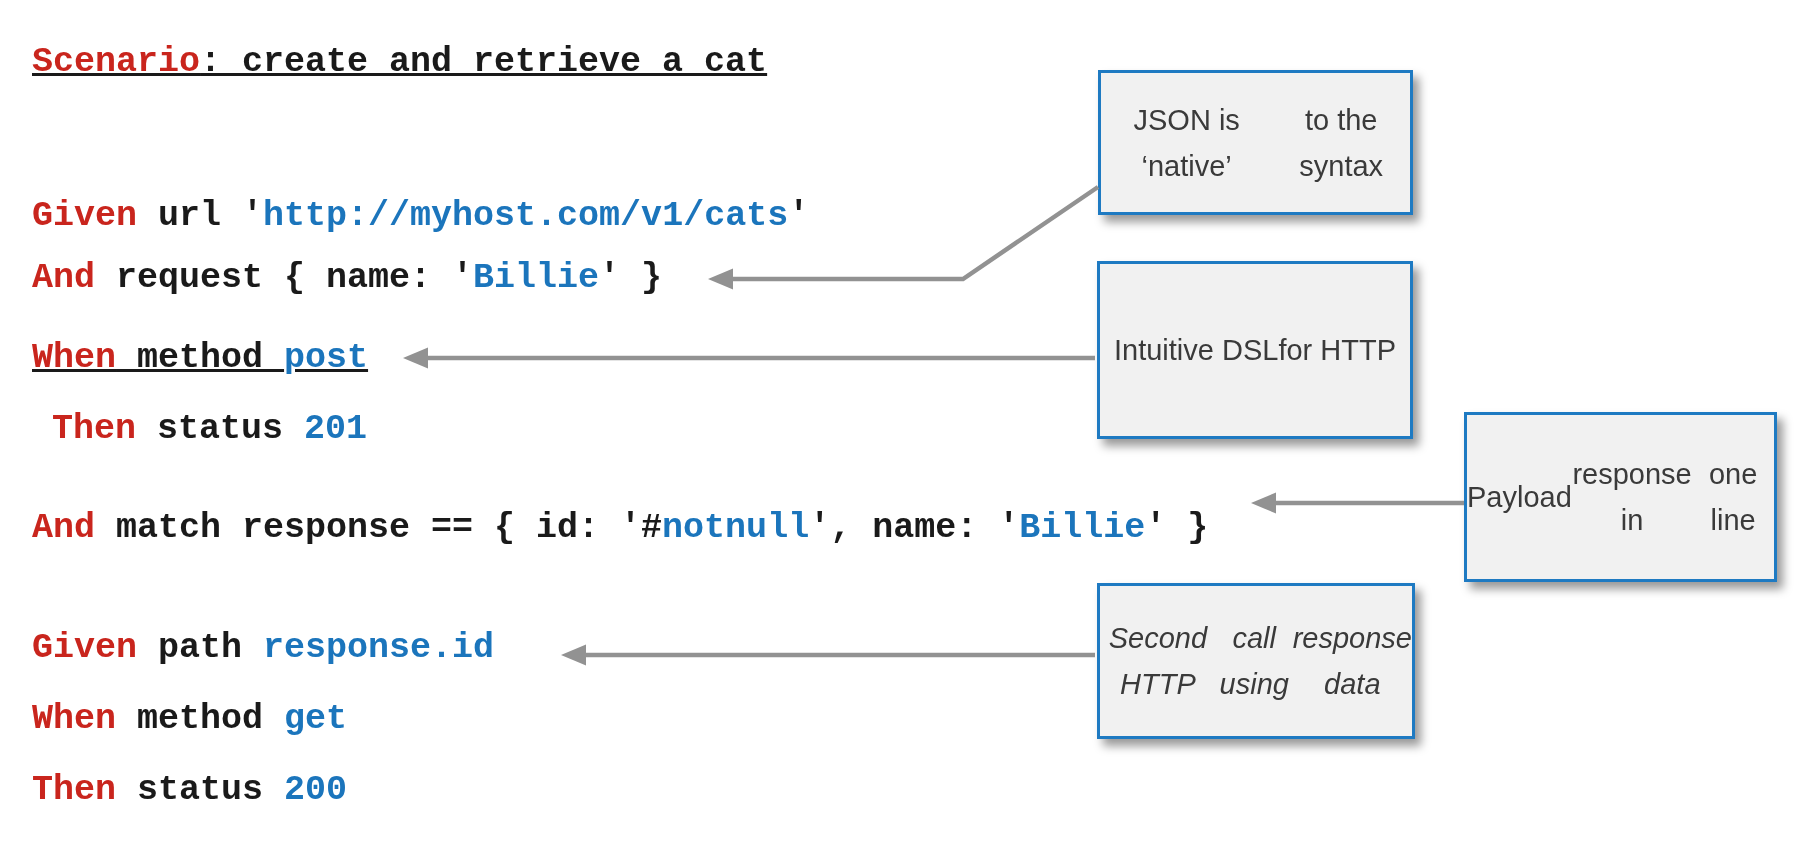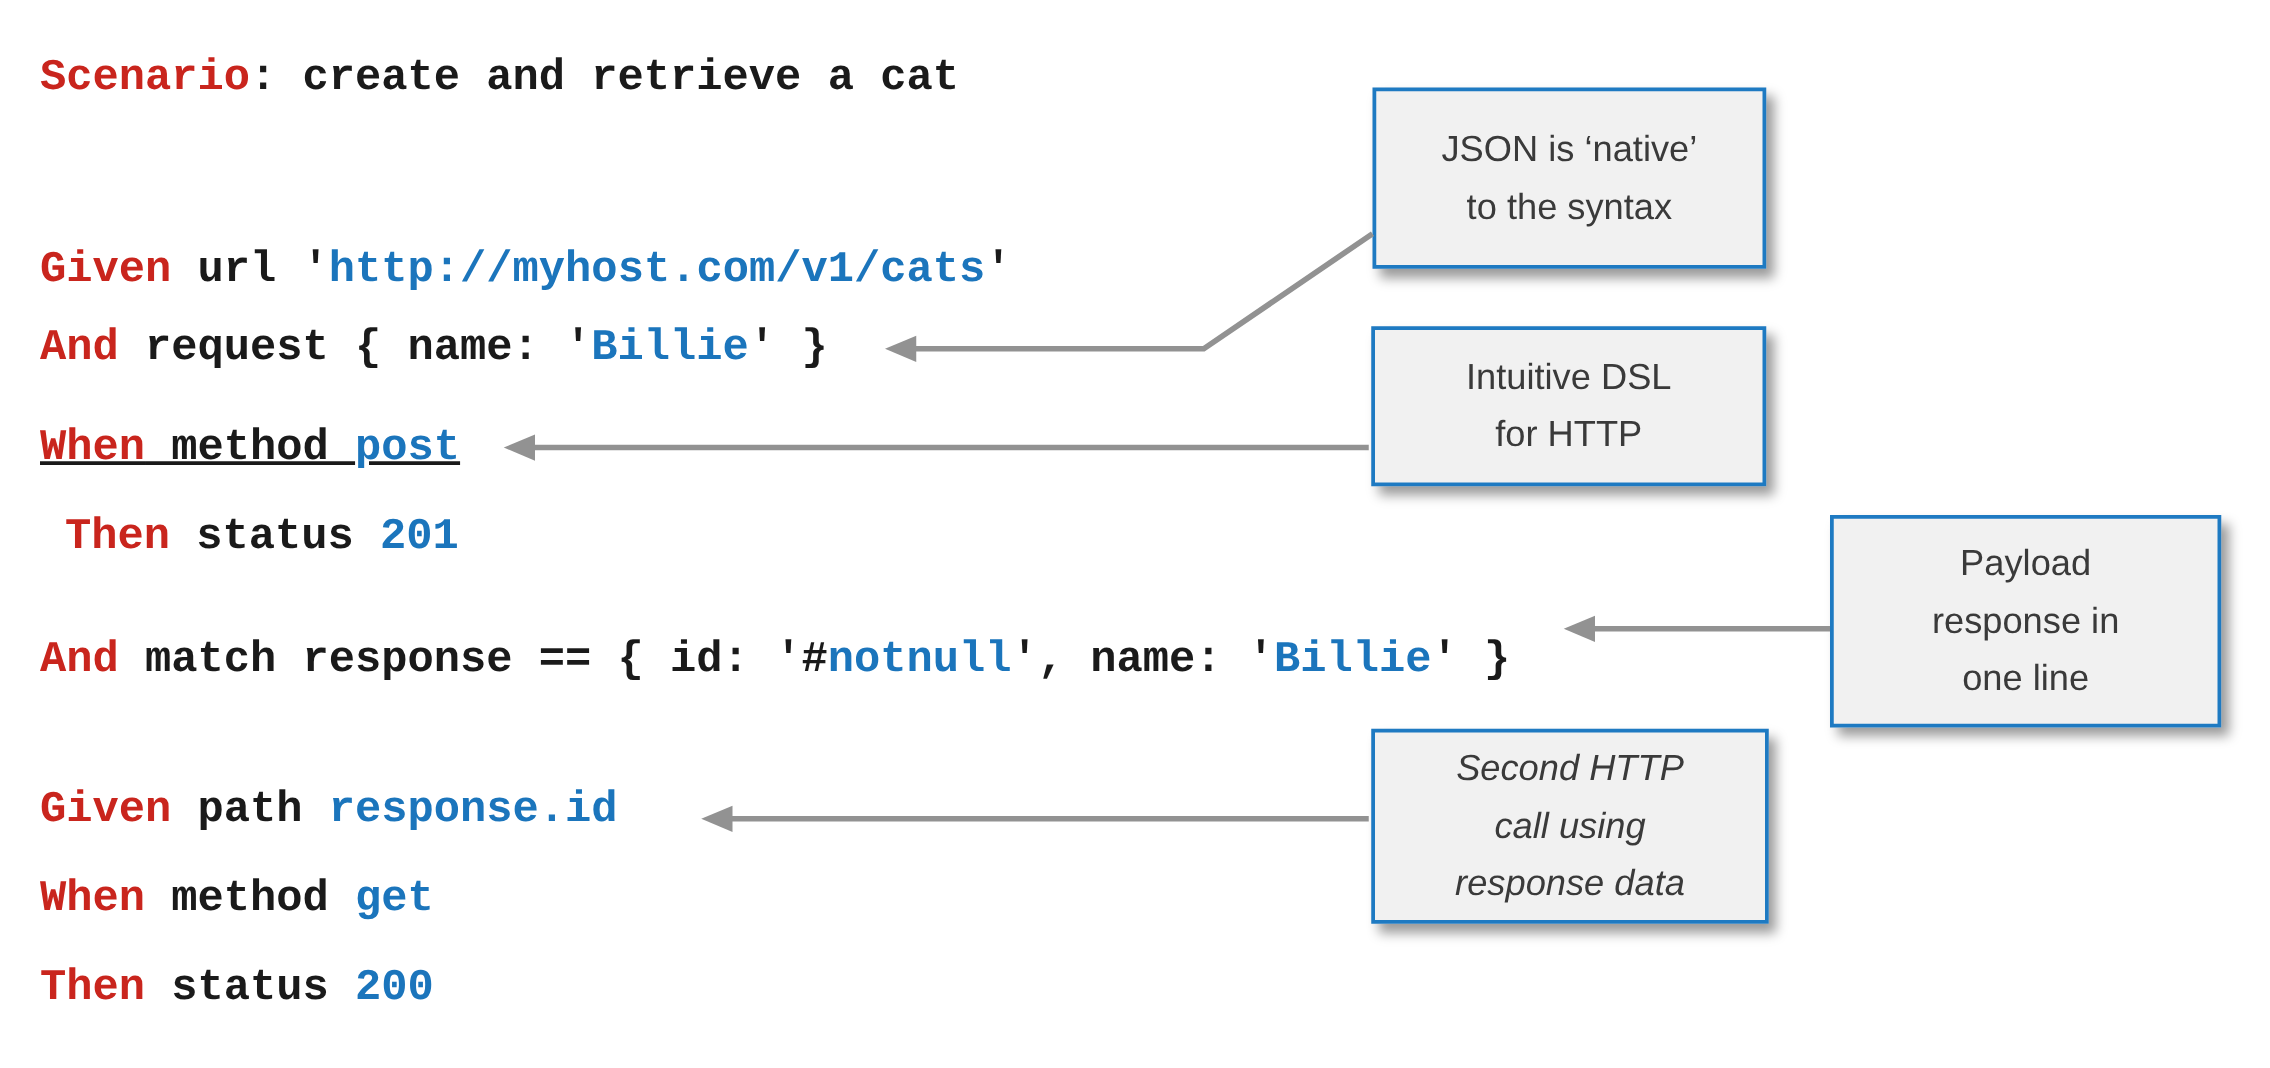--- a/index.html
+++ b/index.html
@@ -21,51 +21,51 @@
     font-size: 35px;
     color: var(--plain, #1a1a1a);
   }
   .code-line {
     position: absolute;
     left: 32px;
     height: 48px;
     line-height: 48px;
     white-space: pre;
   }
-  .line-1 { top: 38px; }
+  .line-1 { top: 38px; text-decoration: underline; }
   .line-2 { top: 192px; }
   .line-3 { top: 254px; }
   .line-4 { top: 334px; text-decoration: underline; }
   .line-5 { top: 405px; margin-left: 20px; }
   .line-6 { top: 476px; margin-top: 28px; }
   .line-7 { top: 624px; }
   .line-8 { top: 695px; }
   .line-9 { top: 766px; }
   .code-line .keyword { color: var(--kw, #c9251d); }
   .code-line .value   { color: var(--val, #1b75bc); }
   .code-line .plain   { color: var(--plain, #1a1a1a); }
 
   
   .callout {
     position: absolute;
     box-sizing: border-box;
     background: var(--boxbg, #f1f1f1);
     border: 3px solid var(--boxborder, #1e7ac2);
     box-shadow: 6px 7px 9px rgba(0,0,0,0.40);
     display: flex;
-    flex-direction: column;
+    flex-direction: row;
     justify-content: center;
     align-items: center;
     text-align: center;
     color: var(--boxtext, #3a3a3a);
     font-size: 29px;
     line-height: 46px;
   }
   .callout-1 { left: 1098px; top: 70px;  width: 315px; height: 145px; }
-  .callout-2 { left: 1097px; top: 261px; width: 316px; height: 128px; }
+  .callout-2 { left: 1097px; top: 261px; width: 316px; height: 178px; }
   .callout-3 { left: 1464px; top: 412px; width: 313px; height: 170px; }
   .callout-4 { left: 1097px; top: 583px; width: 318px; height: 156px; font-style: italic; }
 
   
   #arrow-layer {
     position: absolute;
     inset: 0;
     pointer-events: none;
   }
   .arrow-line {

